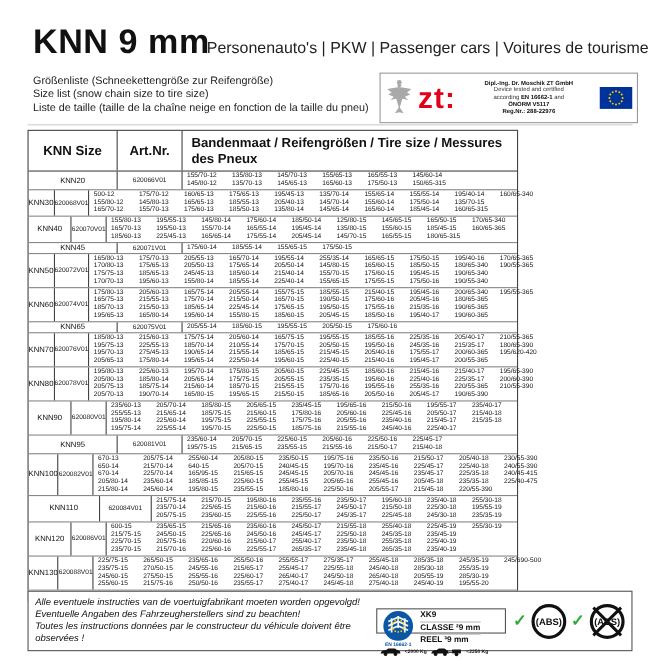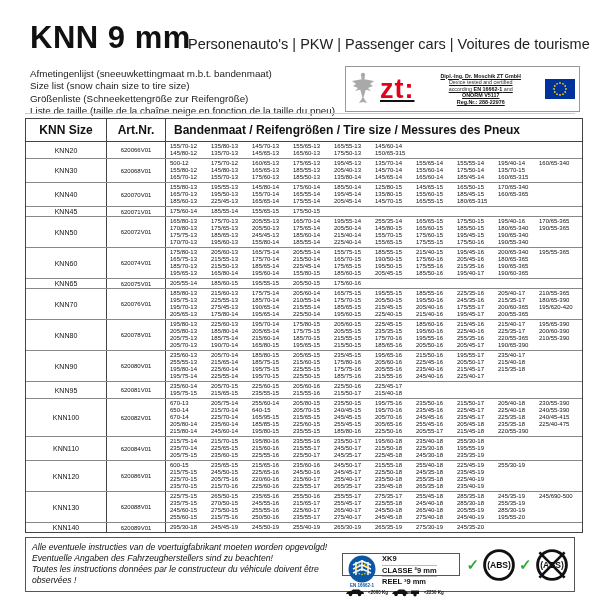--- a/index.html
+++ b/index.html
@@ -3,30 +3,30 @@
 <meta charset="utf-8">
 <style>
   html,body{margin:0;padding:0;}
   body{width:600px;height:600px;background:#fff;font-family:"Liberation Sans",sans-serif;color:#111;position:relative;overflow:hidden;}
   .page{position:absolute;inset:0;background:#fff;}
 
   
   .title{position:absolute;left:30px;top:20px;font-size:31px;font-weight:bold;letter-spacing:0.5px;}
   .subtitle{position:absolute;left:188px;top:36px;font-size:14.5px;color:#222;}
   .intro{position:absolute;left:30px;top:68px;font-size:9.8px;line-height:12.3px;color:#222;}
-  .certbox{position:absolute;left:345px;top:66px;width:235px;height:46px;border:1px solid #999;display:flex;align-items:center;box-sizing:border-box;padding:2px 4px;gap:4px;background:#fff;text-decoration:underline;}
+  .certbox{position:absolute;left:345px;top:66px;width:235px;height:46px;border:1px solid #999;display:flex;align-items:center;box-sizing:border-box;padding:2px 4px;gap:4px;background:#fff;}
   .eagle{width:26px;height:36px;flex:0 0 auto;}
   .ztlogo{font-size:27px;font-weight:bold;color:#e2001a;letter-spacing:1px;line-height:1;flex:0 0 auto;margin-right:2px;}
   .certtext{flex:1;text-align:center;font-size:5.4px;line-height:6.6px;color:#333;}
   .certtext .b{font-weight:bold;color:#111;}
   .euflag{width:30px;height:20px;flex:0 0 auto;}
   .toprule{position:absolute;left:25px;top:113px;width:550px;border-top:1px solid #ccc;}
 
   
-  .tbl{position:absolute;left:25px;top:118px;width:558px;border:1.5px solid #444;box-sizing:border-box;background:#fff;}
+  .tbl{position:absolute;left:25px;top:118px;width:446px;border:1.5px solid #444;box-sizing:border-box;background:#fff;}
   .thead{display:flex;border-bottom:1.5px solid #444;align-items:stretch;}
   .th{font-weight:bold;font-size:12px;display:flex;align-items:center;justify-content:center;padding:4px 0;}
   .th-size{width:80px;border-right:1px solid #444;}
   .th-art{width:58px;border-right:1px solid #444;}
   .th-tire{flex:1;justify-content:flex-start;padding-left:8px;}
   .row{display:flex;align-items:stretch;}
   .row + .row{border-top:1px solid #888;}
   .cell{display:flex;align-items:center;justify-content:center;}
   .size-cell{width:80px;font-size:7px;border-right:1px solid #444;}
   .art-cell{width:58px;font-size:6px;border-right:1px solid #444;}
@@ -51,23 +51,22 @@
   .chk{color:#2faa36;font-size:15px;font-weight:bold;line-height:1;}
 </style>
 </head>
 <body>
 
 <div class="page">
 
   <div class="title">KNN 9 mm</div>
   <div class="subtitle">Personenauto's | PKW | Passenger cars | Voitures de tourisme</div>
   <div class="intro" id="intro">
-      <div>Afmetingenlijst (sneeuwkettingmaat m.b.t. bandenmaat)</div>
+      <div>Größenliste (Schneekettengröße zur Reifengröße)</div>
       <div>Size list (snow chain size to tire size)</div>
-      <div>Größenliste (Schneekettengröße zur Reifengröße)</div>
       <div>Liste de taille (taille de la chaîne neige en fonction de la taille du pneu)</div>
     </div>
 
   <div class="certbox">
     <svg class="eagle" viewBox="0 0 26 36">
       <g fill="#a9a9a9">
         <path d="M13 4 L15 7 L13 9 L11 7 Z"></path>
         <circle cx="13" cy="4" r="2.2"></circle>
         <path d="M13 8 L24 10 L20 13 L23 15 L18 17 L21 20 L13 18 Z"></path>
         <path d="M13 8 L2 10 L6 13 L3 15 L8 17 L5 20 L13 18 Z"></path>

